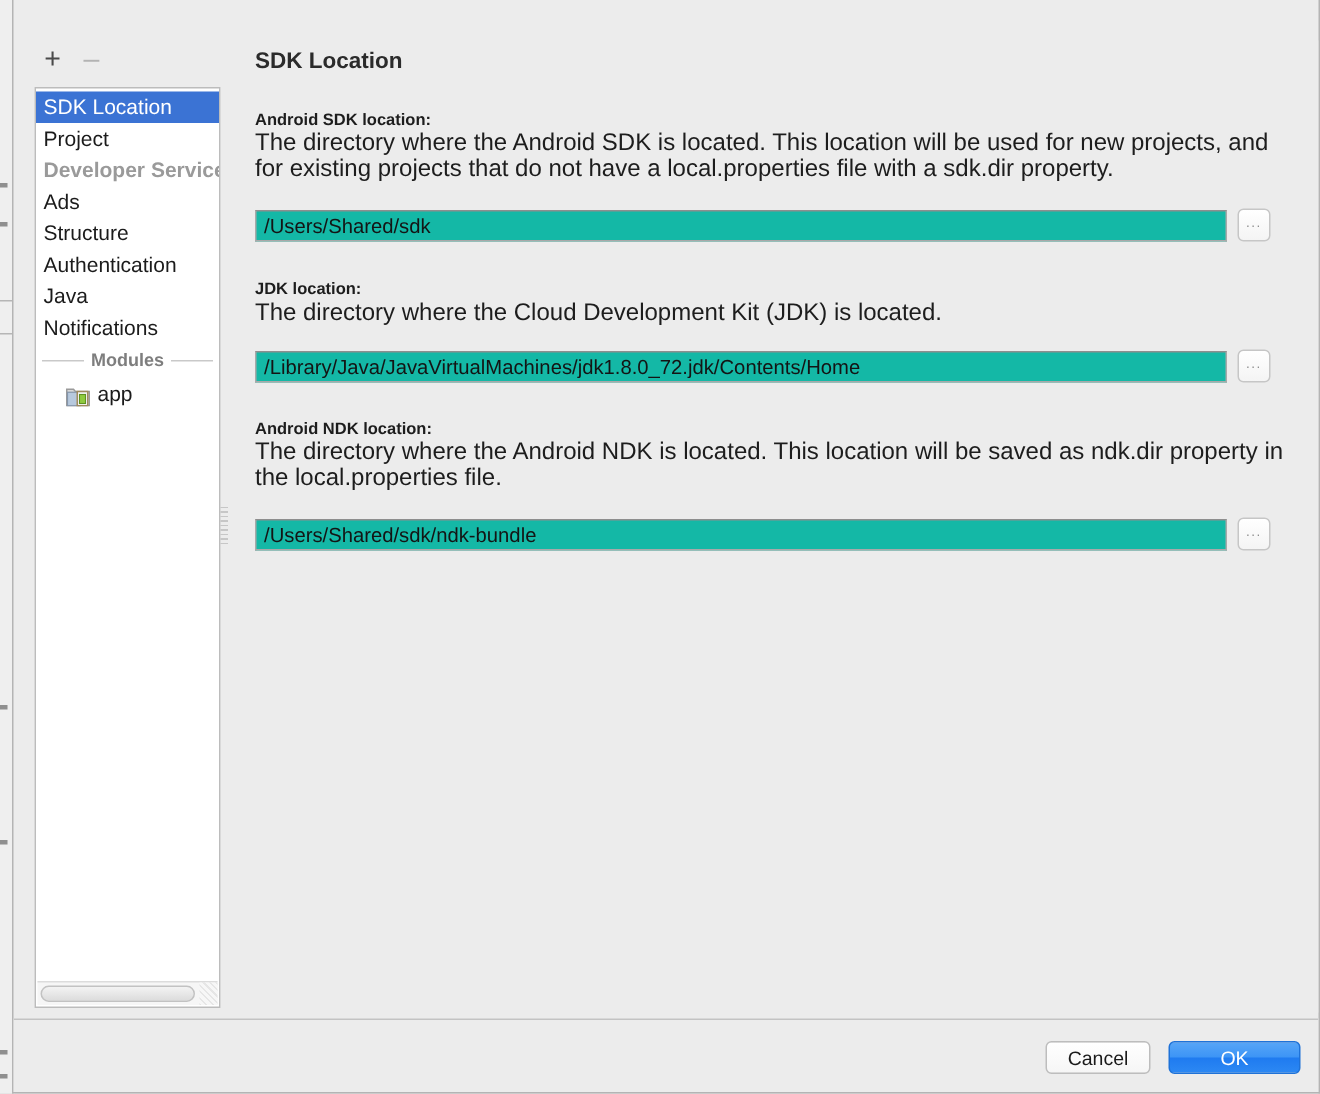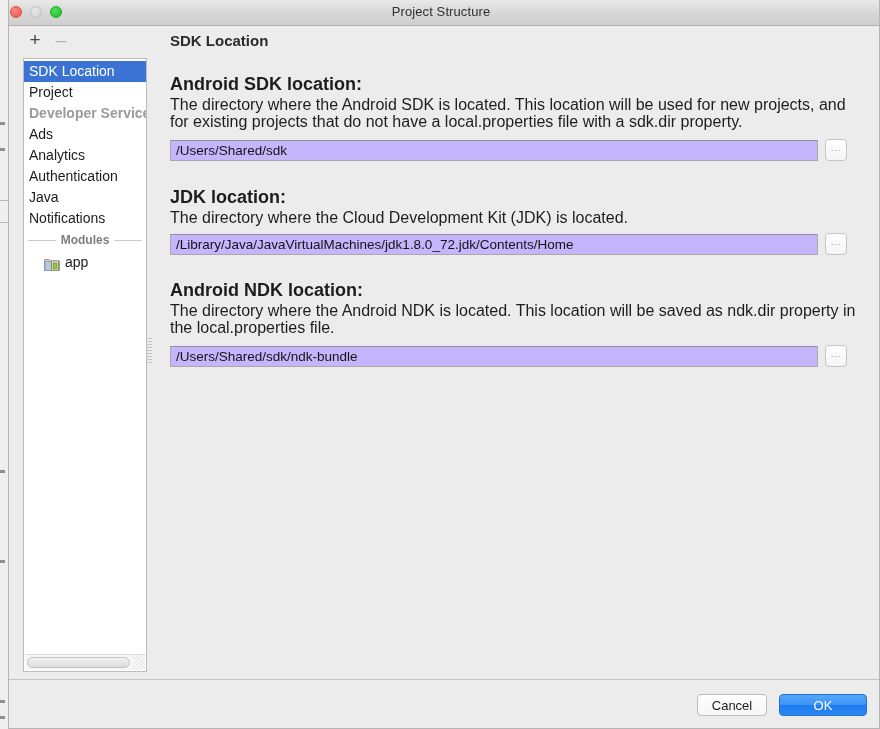--- a/index.html
+++ b/index.html
@@ -231,42 +231,42 @@
   #content-title {
     position: absolute;
     left: 15px;
     top: 5px;
     font-size: 15px;
     font-weight: bold;
     color: #2b2b2b;
   }
   .section { position: absolute; left: 15px; width: 700px; }
   .sec-label {
-    font-size: 18px;
+    font-size: 11px;
     font-weight: bold;
     color: #1d1d1d;
     margin: 0 0 1px 0;
   }
   .sec-desc {
     font-size: 16px;
     color: #1d1d1d;
     line-height: 17px;
     margin: 0;
     width: 693px;
   }
   .field-row {
     position: absolute;
     left: 15px;
     display: flex;
     align-items: center;
     gap: 7px;
   }
   .path-input {
     height: 21px;
-    background: #c4b5fd;
+    background: #14b8a6;
     border: 1px solid #a9a9a9;
     border-top-color: #8e8e8e;
     box-sizing: border-box;
     font-family: "Liberation Sans", sans-serif;
     font-size: 13.5px;
     color: #141414;
     padding: 0 5px;
     line-height: 19px;
     outline: none;
     border-radius: 0;
@@ -336,41 +336,33 @@
   <div class="bg-line" style="top:200px;"></div>
   <div class="bg-line" style="top:222px;"></div>
   <div class="bg-fleck" style="top:470px;"></div>
   <div class="bg-fleck" style="top:560px;"></div>
   <div class="bg-fleck" style="top:700px;"></div>
   <div class="bg-fleck" style="top:716px;"></div>
 </div>
 
 <div id="dialog-window">
 
-  <div id="titlebar">
-    <div class="traffic-lights">
-      <div class="tl tl-close"></div>
-      <div class="tl tl-min"></div>
-      <div class="tl tl-zoom"></div>
-    </div>
-    <div id="window-title">Project Structure</div>
-  </div>
 
   <div id="sidebar-toolbar">
     <div class="tb-btn" id="add-module-button">+</div>
     <div class="tb-btn" id="remove-module-button">–</div>
   </div>
 
   <div id="sidebar-panel">
 
     <div class="side-item selected" style="margin-top:2px;"><span>SDK Location</span></div>
     <div class="side-item"><span>Project</span></div>
     <div class="side-item muted"><span>Developer Services</span></div>
     <div class="side-item"><span>Ads</span></div>
-    <div class="side-item"><span>Analytics</span></div>
+    <div class="side-item"><span>Structure</span></div>
     <div class="side-item"><span>Authentication</span></div>
     <div class="side-item"><span>Java</span></div>
     <div class="side-item"><span>Notifications</span></div>
 
     <div class="side-sep">
       <span class="rule l"></span>
       <span>Modules</span>
       <span class="rule r"></span>
     </div>
 

